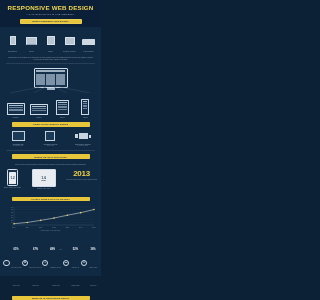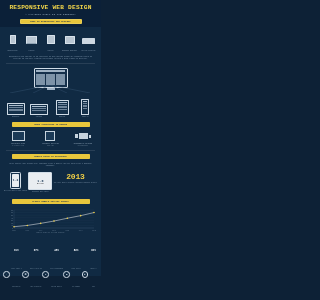--- a/index.html
+++ b/index.html
@@ -1,17 +1,17 @@
 <!DOCTYPE html>
 <html><head>
 <meta charset="utf-8">
 <style>
   html,body{margin:0;padding:0;background:#0d2136;}
   body{width:101px;height:300px;overflow:hidden;font-family:"Liberation Sans",sans-serif;}
-  #page{position:relative;width:101px;height:276px;background:linear-gradient(180deg,#16334e 0%,#102a42 18%,#0e2butter 0%,#0f2840 40%,#112c46 70%,#0c2038 100%);background-color:#102a43;font-family:Liberation Mono, monospace;}
+  #page{position:relative;width:101px;height:276px;background:linear-gradient(180deg,#16334e 0%,#102a42 18%,#0e2butter 0%,#0f2840 40%,#112c46 70%,#0c2038 100%);background-color:#102a43;}
   .sec{position:relative;width:100%;box-sizing:border-box;text-align:center;}
   .divider{height:1px;background:rgba(255,255,255,.10);margin:0 6px;}
 
   
   .hdr{padding:4px 4px 3px;background:#0b2038;}
   .hdr-title{font-size:6.2px;font-weight:bold;letter-spacing:.2px;color:#f2d64b;line-height:7px;}
   .hdr-sub{font-size:2.3px;color:#9fb4c8;letter-spacing:.2px;margin-top:1.5px;line-height:3px;}
   .ribbon{margin:3px auto 0;width:62px;height:5px;background:#e8c63c;border-radius:1px;
           display:flex;align-items:center;justify-content:center;
           box-shadow:0 0 0 1px rgba(255,255,255,.12) inset;}

